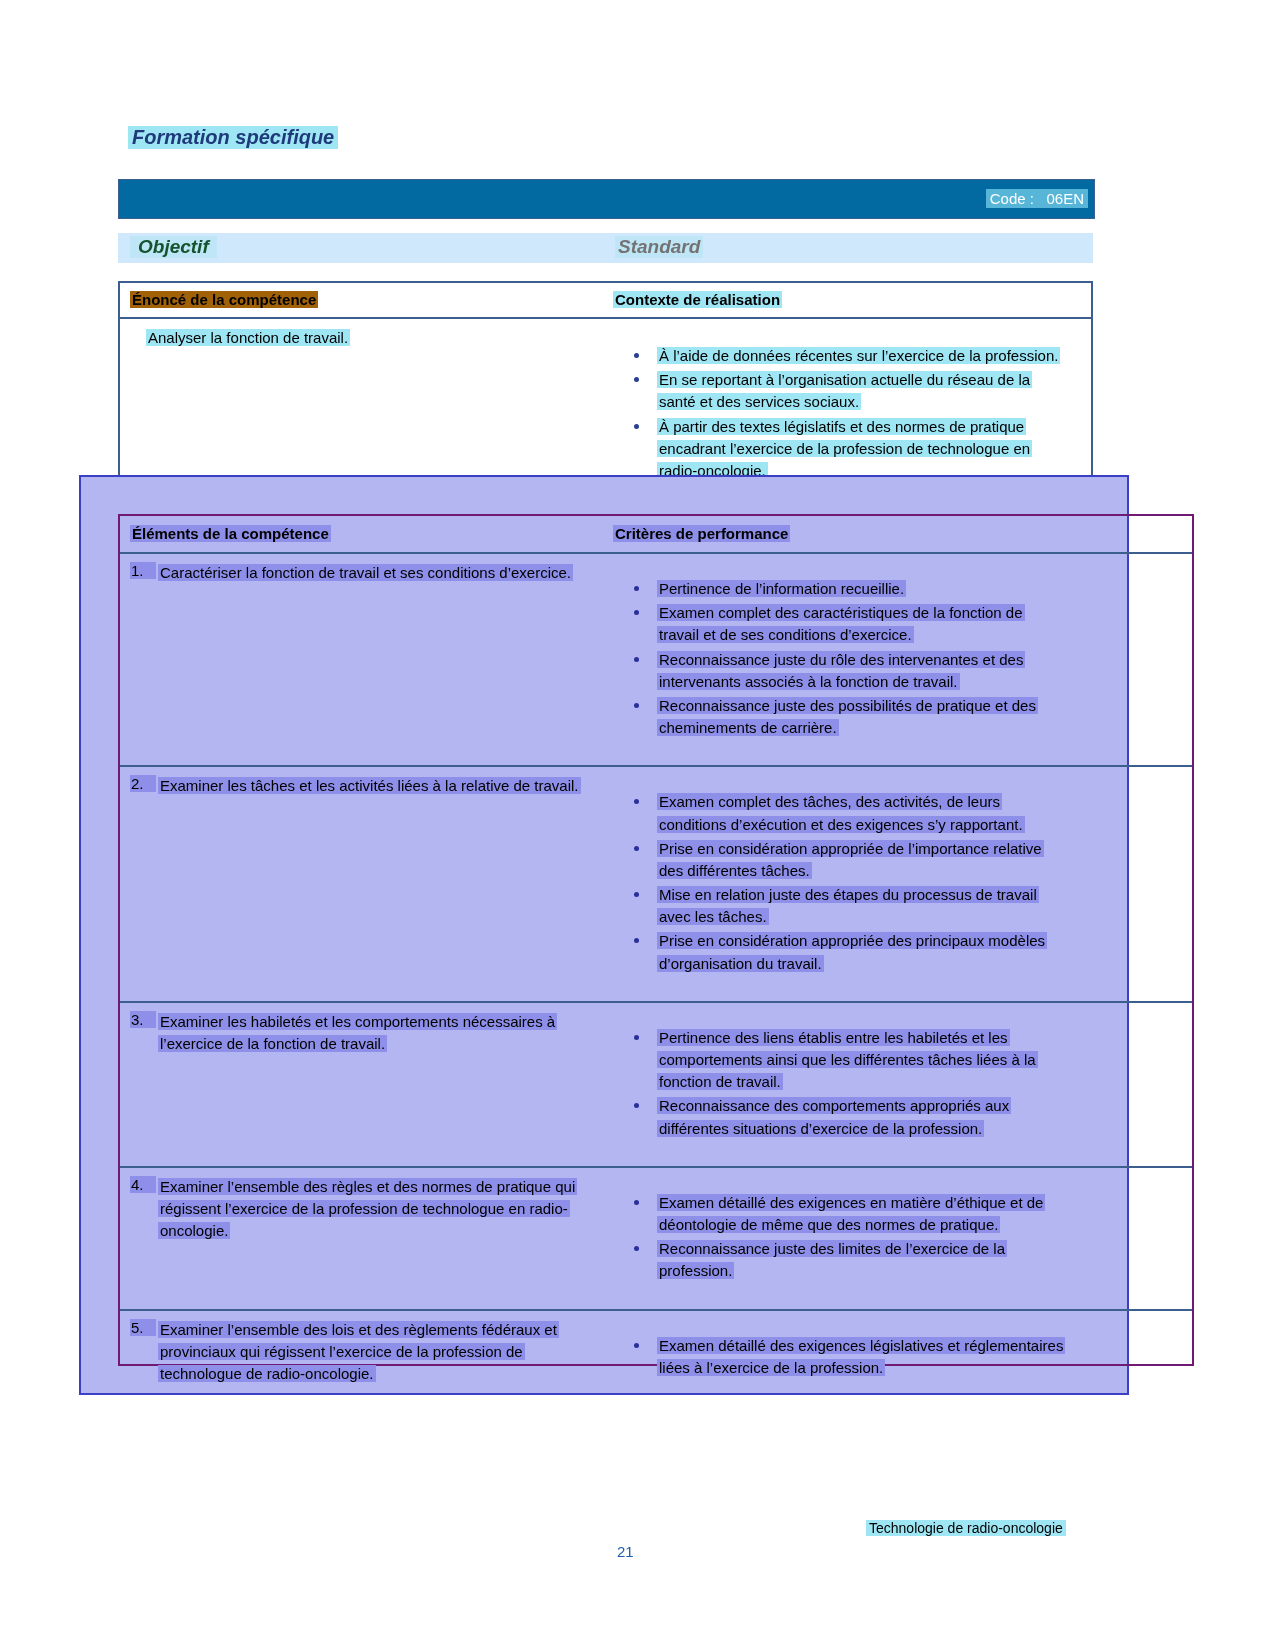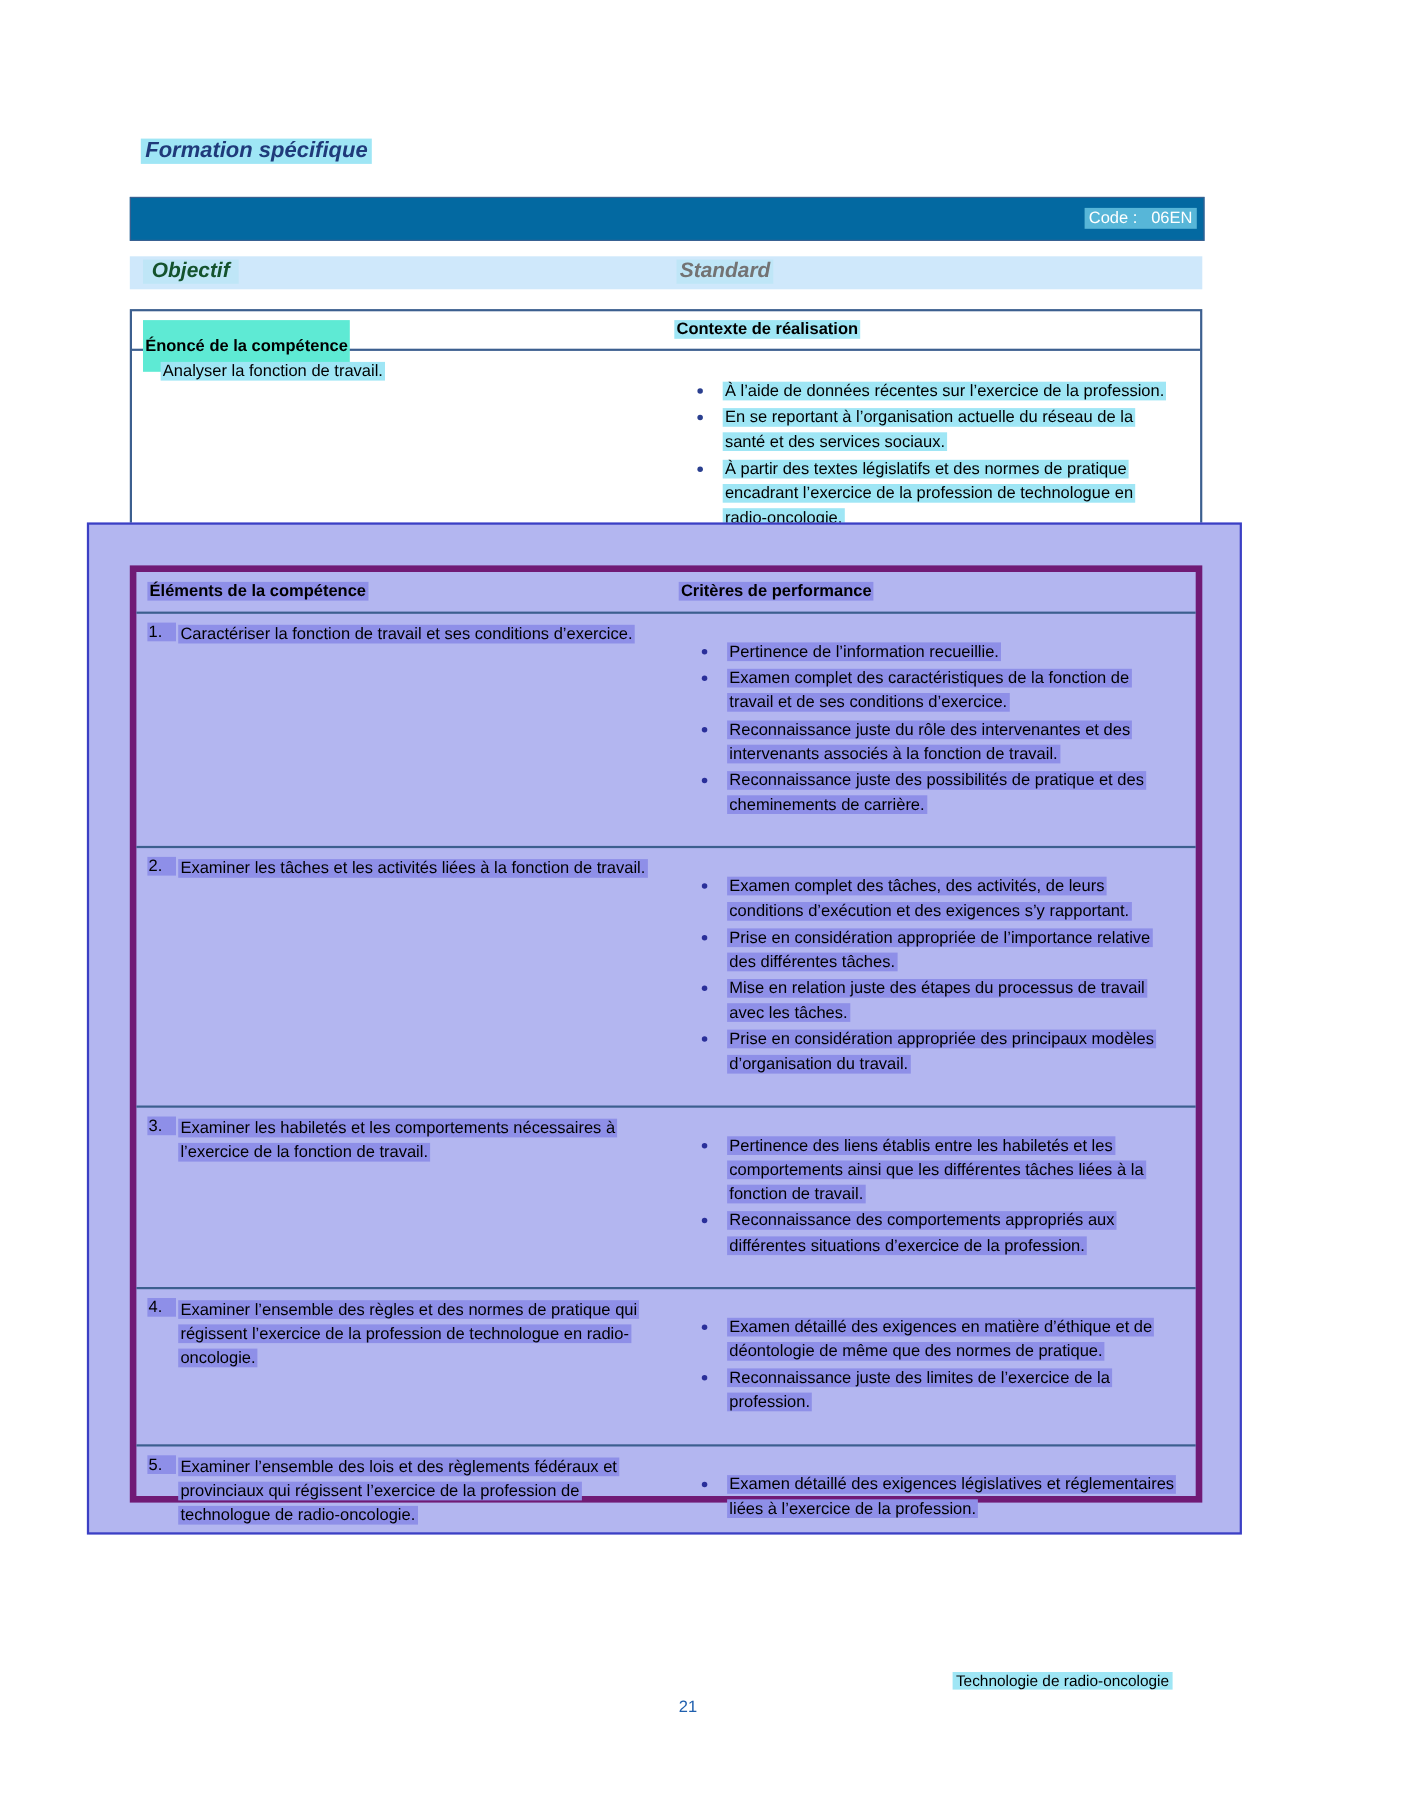--- a/index.html
+++ b/index.html
@@ -106,22 +106,22 @@
     height: 36px;
     border-bottom: 2px solid #3c5f8f;
     box-sizing: border-box;
   }
   .hdr-left {
     position: absolute;
     left: 10px;
     top: 8px;
     font-size: 15px;
     font-weight: bold;
-    background: #5eead4;
-    padding: 15px 2px;
+    background: #a16207;
+    padding: 0 2px;
   }
   .hdr-right {
     position: absolute;
     left: 493px;
     top: 8px;
     font-size: 15px;
     font-weight: bold;
     background: #9fe6f5;
     padding: 0 2px;
   }
@@ -182,23 +182,23 @@
     background: #b3b6f0;
     border: 2px solid #3b3fc4;
     box-sizing: border-box;
   }
 
   
   .table-low {
     position: absolute;
     left: 118px;
     top: 514px;
-    width: 975px;
+    width: 1076px;
     height: 852px;
-    border: 6px solid #701a75;
+    border: 2px solid #701a75;
     box-sizing: border-box;
     padding-left: 32px;
   }
   .low-hdr {
     position: absolute;
     left: 0; top: 0;
     width: 100%;
     height: 38px;
     border-bottom: 2px solid #3c5f8f;
     box-sizing: border-box;
@@ -346,21 +346,21 @@
               <li><span class="txt">Pertinence de l’information recueillie.</span></li>
               <li><span class="txt">Examen complet des caractéristiques de la fonction de travail et de ses conditions d’exercice.</span></li>
               <li><span class="txt">Reconnaissance juste du rôle des intervenantes et des intervenants associés à la fonction de travail.</span></li>
               <li><span class="txt">Reconnaissance juste des possibilités de pratique et des cheminements de carrière.</span></li>
             </ul>
           </div>
         </div>
         <div class="comp-row">
           <div class="cell-left">
             <span class="num">2.</span>
-            <div class="body"><span class="txt">Examiner les tâches et les activités liées à la fonction de travail.</span></div>
+            <div class="body"><span class="txt">Examiner les tâches et les activités liées à la relative de travail.</span></div>
           </div>
           <div class="cell-right">
             <ul class="bul">
               <li><span class="txt">Examen complet des tâches, des activités, de leurs conditions d’exécution et des exigences s’y rapportant.</span></li>
               <li><span class="txt">Prise en considération appropriée de l’importance relative des différentes tâches.</span></li>
               <li><span class="txt">Mise en relation juste des étapes du processus de travail avec les tâches.</span></li>
               <li><span class="txt">Prise en considération appropriée des principaux modèles d’organisation du travail.</span></li>
             </ul>
           </div>
         </div>

